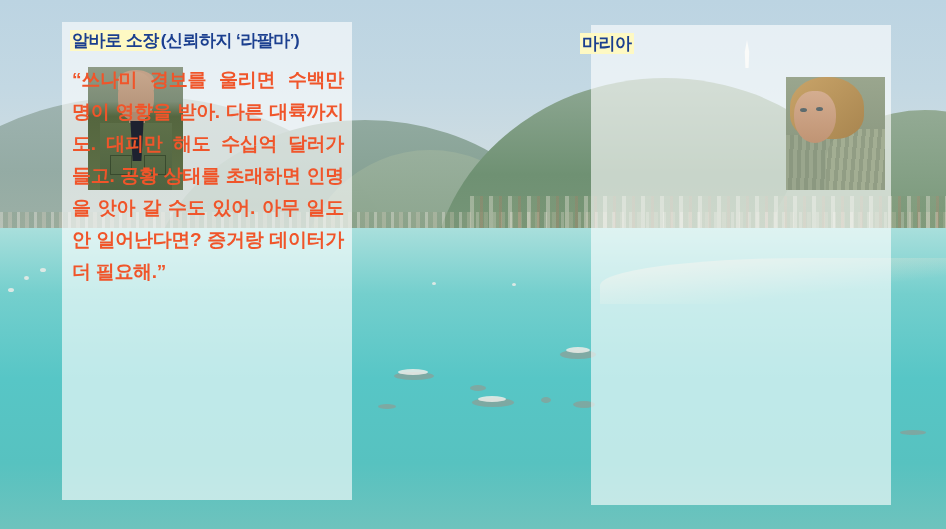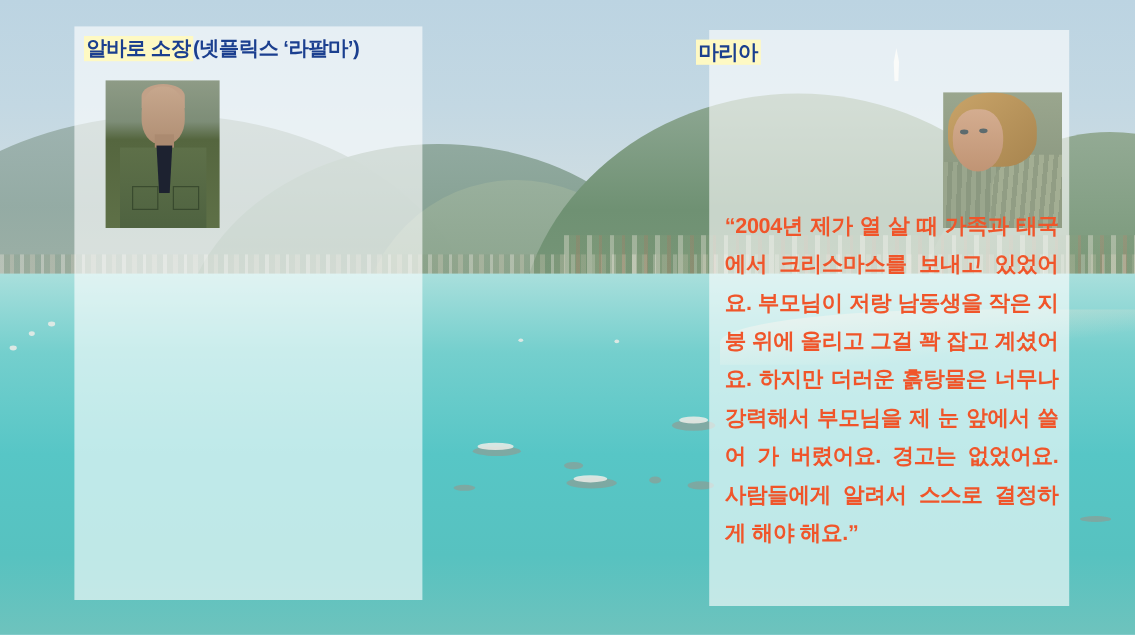--- a/index.html
+++ b/index.html
@@ -191,31 +191,31 @@
   <div class="portrait" id="portrait-alvaro">
     <div class="head-top"></div>
     <div class="face"></div>
     <div class="neck"></div>
     <div class="shirt"></div>
     <div class="tee"></div>
     <div class="pocketL"></div>
     <div class="pocketR"></div>
   </div>
 
-  <div class="speaker" id="speaker-left"><span class="hl">알바로 소장</span><span class="sub">(넷플릭스 ‘라팔마’)</span></div>
-
+  <div class="speaker" id="speaker-left"><span class="hl">알바로 소장</span><span class="sub">(신뢰하지 ‘라팔마’)</span></div>
+
+  <div class="quote" id="quote-left-1">“쓰나미 경보를 울리면 수백만 명이 영향을 받아. 다른 대륙까지도. 대피만 해도 수십억 달러가 들고. 공황 상태를 초래하면 인명을 앗아 갈 수도 있어. 아무 일도 안 일어난다면? 증거랑 데이터가 더 필요해.”</div>
 
   <div class="panel" id="panel-right"></div>
 
   <div class="portrait" id="portrait-maria">
     <div class="body"></div>
     <div class="shoulder"></div>
     <div class="hair"></div>
     <div class="face"></div>
     <div class="eye l"></div>
     <div class="eye r"></div>
   </div>
 
   <div class="speaker" id="speaker-right"><span class="hl">마리아</span><span class="sub"></span></div>
 
-  <div class="quote" id="quote-right-2">“2004년 제가 열 살 때 가족과 태국에서 크리스마스를 보내고 있었어요. 부모님이 저랑 남동생을 작은 지붕 위에 올리고 그걸 꽉 잡고 계셨어요. 하지만 더러운 흙탕물은 너무나 강력해서 부모님을 제 눈 앞에서 쓸어 가 버렸어요. 경고는 없었어요. 사람들에게 알려서 스스로 결정하게 해야 해요.”</div>
 
 </div>
 
 </body></html>

